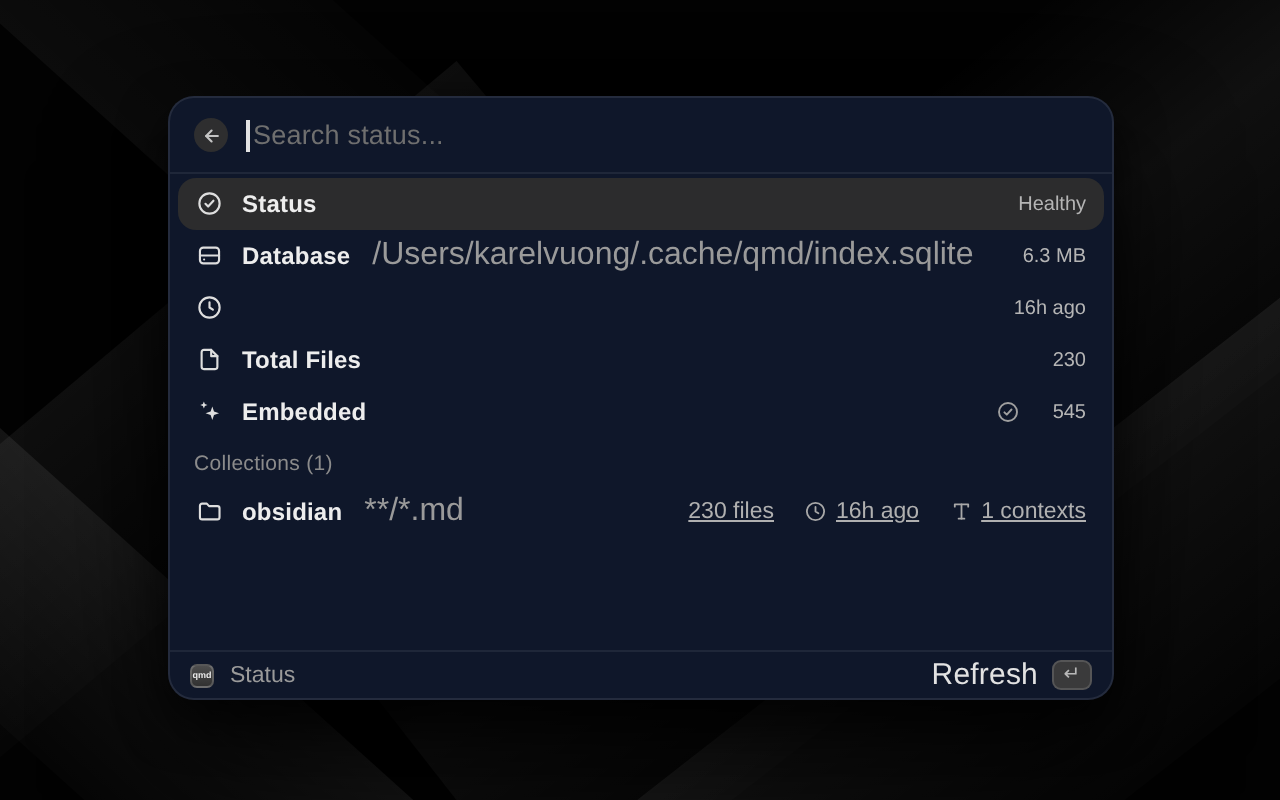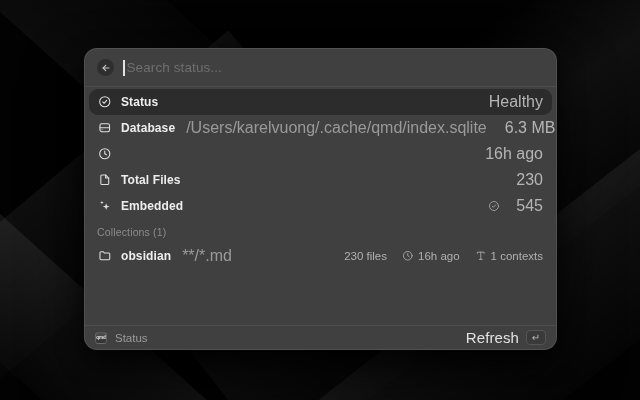--- a/index.html
+++ b/index.html
@@ -23,21 +23,21 @@
         background: linear-gradient(180deg, rgba(255,255,255,0.05), rgba(255,255,255,0.01)); }
   .s4 { width: 460px; height: 110px; left: -150px; top: 305px; transform: rotate(42deg);
         background: linear-gradient(180deg, rgba(255,255,255,0.07), rgba(255,255,255,0.015)); }
   .s5 { width: 380px; height: 120px; left: -130px; top: -75px; transform: rotate(42deg);
         background: linear-gradient(180deg, rgba(255,255,255,0.012), rgba(255,255,255,0.04)); }
 
   
   .window {
     position: absolute; left: 84px; top: 48px;
     width: 473px; height: 302px;
-    background: #404040;
+    background: #0f172a;
     border: 1px solid rgba(255,255,255,0.09);
     border-radius: 13px;
     box-sizing: border-box;
     box-shadow: 0 30px 60px rgba(0,0,0,0.75), 0 10px 24px rgba(0,0,0,0.6);
     display: flex; flex-direction: column;
     color: #ececec;
   }
 
   
   .searchbar { height: 37px; flex: 0 0 37px; display: flex; align-items: center; padding: 0 12px; gap: 9px; }
@@ -68,25 +68,25 @@
     height: 26px; border-radius: 9px;
     display: flex; align-items: center; gap: 9px;
     padding: 0 9px; box-sizing: border-box;
   }
   .row.selected { background: #2c2c2d; }
   .row-icon { width: 14px; height: 14px; color: #dedede; flex: 0 0 auto; display: grid; place-items: center; }
   .row-icon svg { width: 13.5px; height: 13.5px; display: block; }
   .row-label { font-size: 12px; font-weight: 700; color: #ededed; letter-spacing: 0.1px; white-space: nowrap; }
   .row-sub { font-size: 16px; color: #9a9a9a; margin-left: 2px; white-space: nowrap; }
   .spacer { flex: 1; }
-  .row-value { font-size: 16px; color: #b5b5b5; white-space: nowrap; }
+  .row-value { font-size: 10px; color: #b5b5b5; white-space: nowrap; }
   .value-group { display: flex; align-items: center; gap: 16px; color: #9f9f9f; }
   .value-group svg { width: 12px; height: 12px; }
   .meta { display: flex; align-items: center; gap: 15px; color: #b0b0b0; font-size: 11.5px; }
-  .meta-item { display: flex; align-items: center; gap: 4.5px; white-space: nowrap; }
+  .meta-item { display: flex; align-items: center; gap: 4.5px; white-space: nowrap; text-decoration: underline; }
   .meta-item svg { width: 11.5px; height: 11.5px; color: #a8a8a8; }
 
   
   .footer { height: 23px; flex: 0 0 23px; display: flex; align-items: center; padding: 0 10px; gap: 8px; }
   .app-badge {
     width: 12px; height: 12px; border-radius: 3.5px;
     background: linear-gradient(180deg, #4e4e4e, #313131);
     border: 0.5px solid rgba(255,255,255,0.18);
     color: #e8e8e8; font-size: 4.5px; font-weight: 700;
     display: grid; place-items: center; flex: 0 0 auto;

